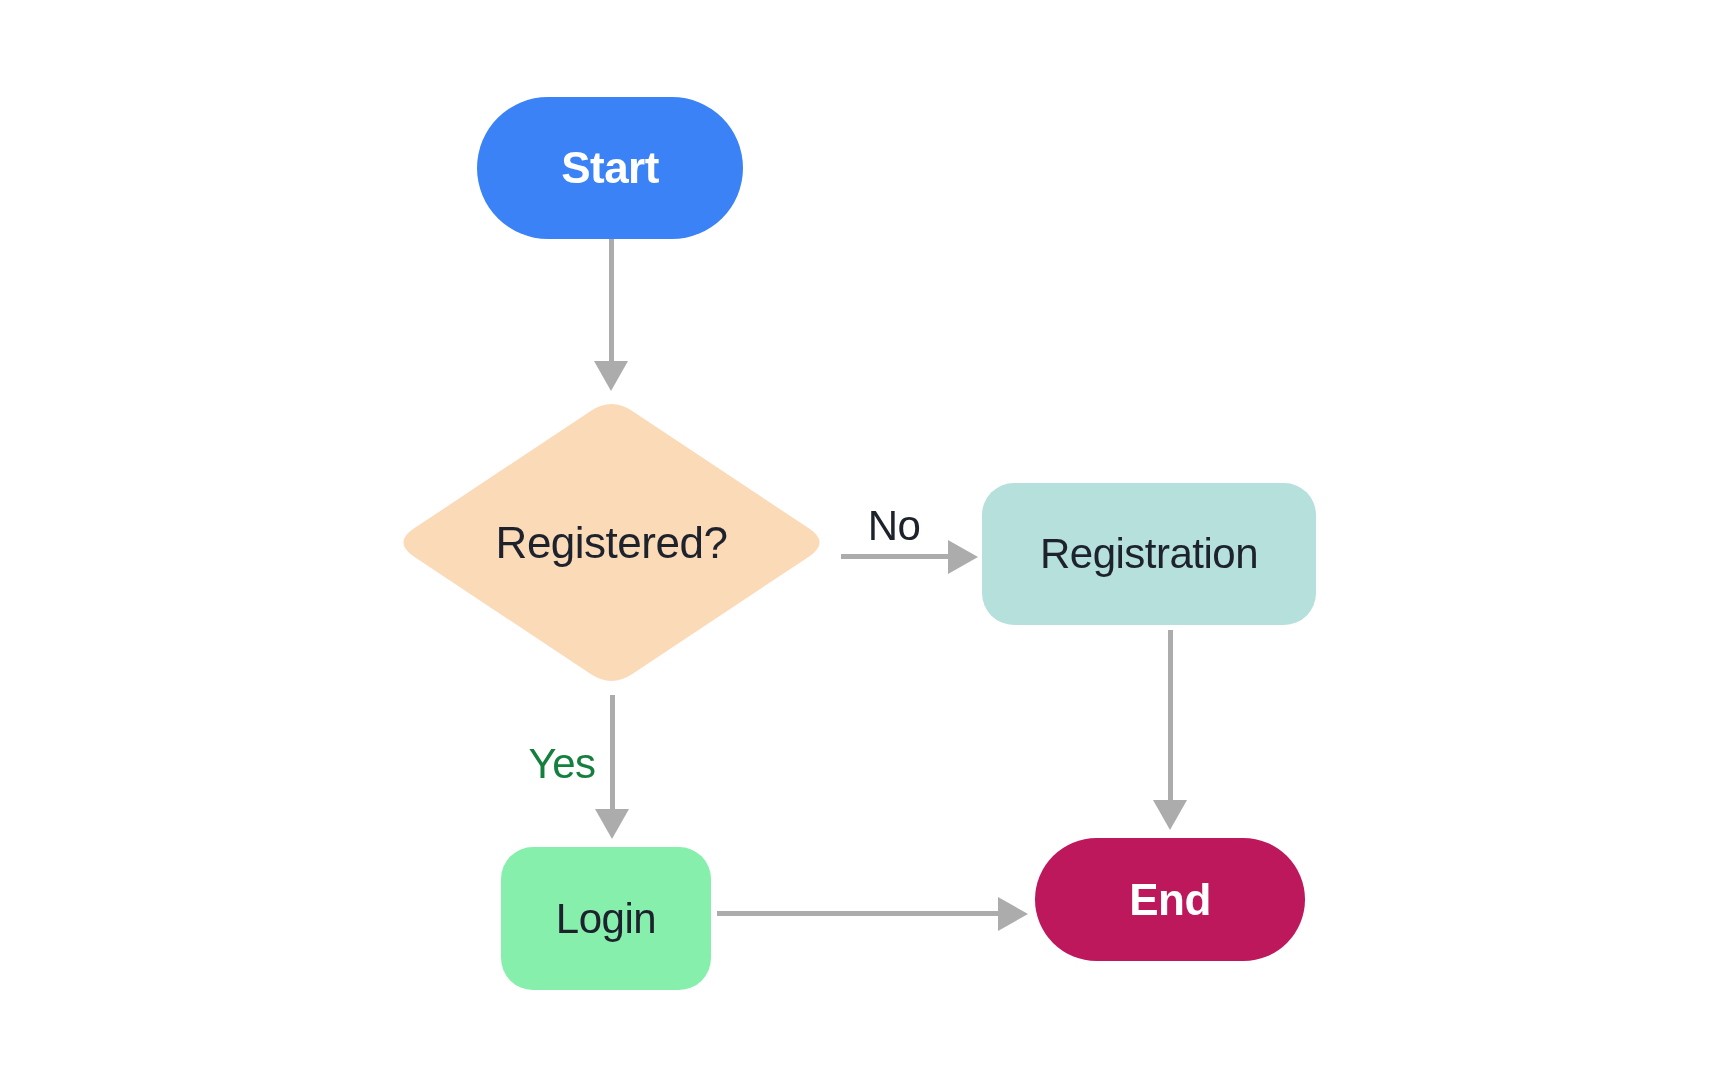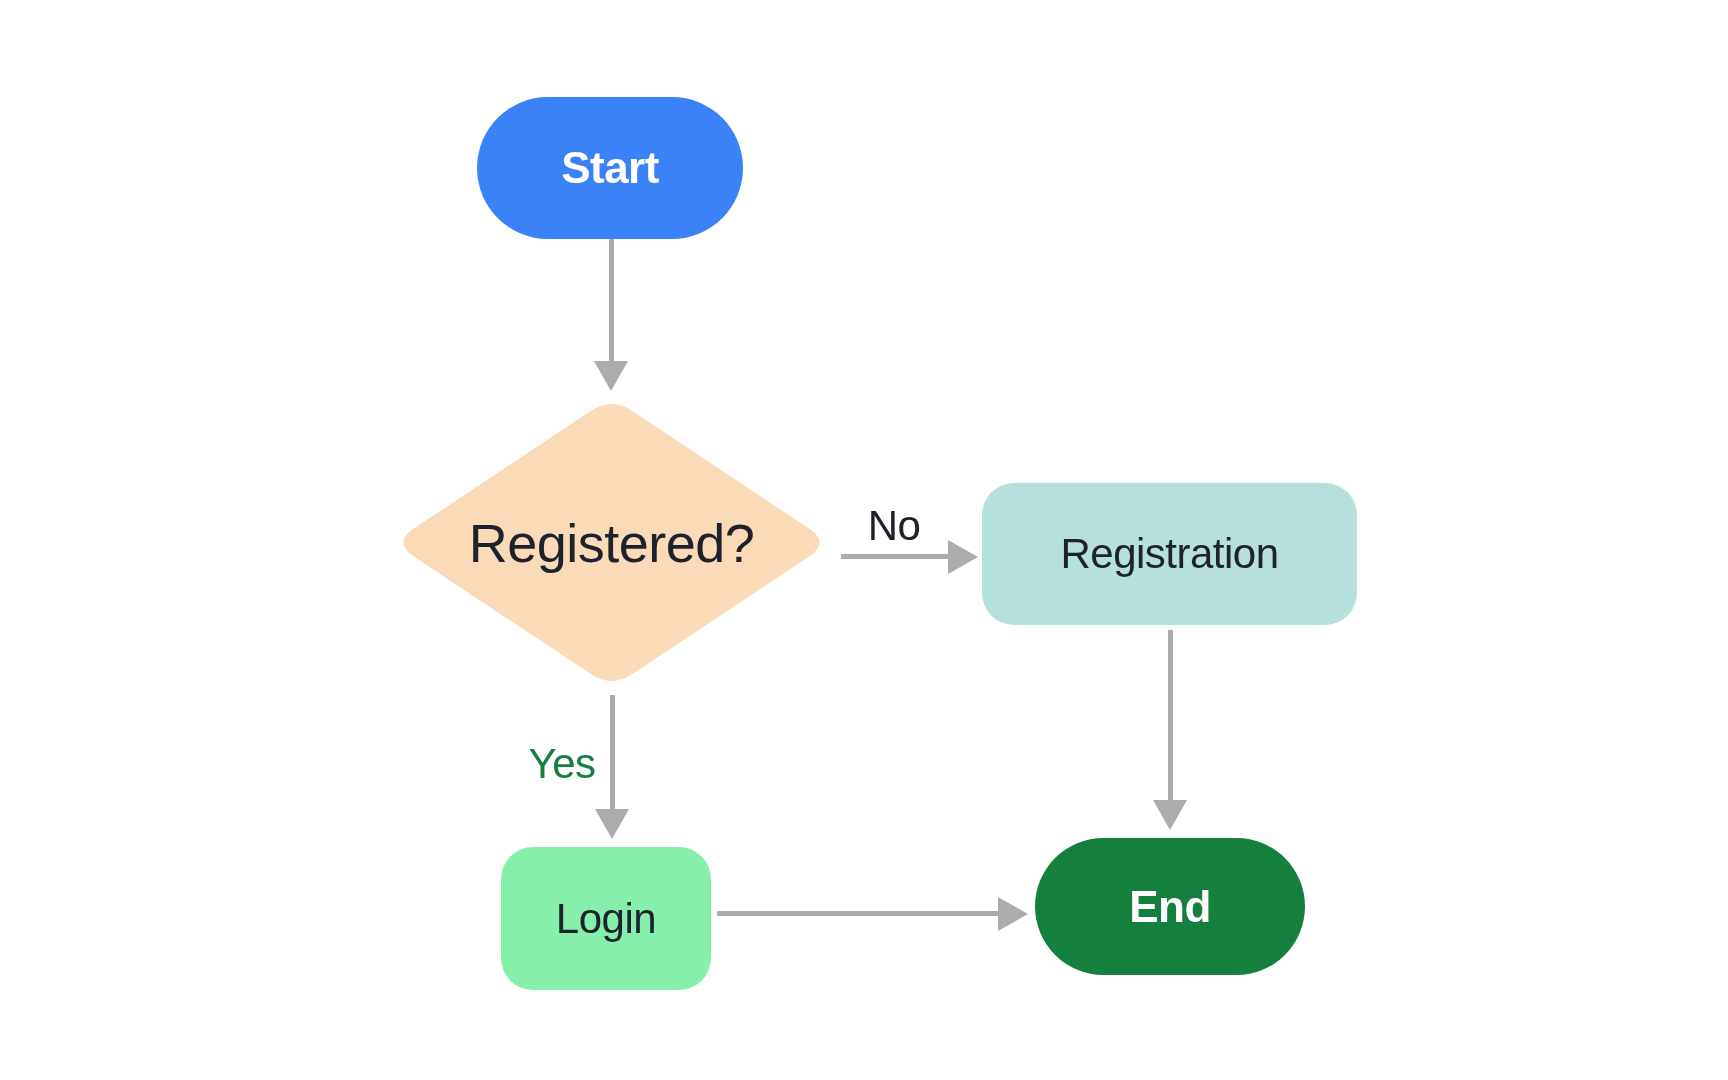--- a/index.html
+++ b/index.html
@@ -16,21 +16,21 @@
     background:#21242E;color:#FFFFFF;
   }
   .box{
     border-radius:32px;font-size:42px;background:#DDEAF9;color:#1D222C;
   }
   .diamond-wrap{position:absolute;}
   .diamond-wrap svg{position:absolute;left:0;top:0;display:block;}
   .diamond-label{
     position:absolute;left:0;top:0;right:0;bottom:0;
     display:flex;align-items:center;justify-content:center;
-    font-size:54px;color:#1D222C;letter-spacing:-0.5px;
+    font-size:44px;color:#1D222C;letter-spacing:-0.5px;
   }
   .edge-line{position:absolute;background:#ACACAC;}
   .head-down{
     position:absolute;width:0;height:0;
     border-left:17px solid transparent;border-right:17px solid transparent;
     border-top:30px solid #ACACAC;
   }
   .head-right{
     position:absolute;width:0;height:0;
     border-top:17px solid transparent;border-bottom:17px solid transparent;
@@ -67,25 +67,25 @@
     <span>Start</span>
   </div>
 
   <div class="diamond-wrap" style="left:393px;top:397px;width:437px;height:291px">
     <svg width="437" height="291" viewBox="0 0 437 291">
       <path d="M197.7 13.9 Q218.5 0 239.3 13.9 L416.2 131.6 Q437 145.5 416.2 159.4 L239.3 277.1 Q218.5 291 197.7 277.1 L20.8 159.4 Q0 145.5 20.8 131.6 Z" fill="#FBDAB8" style="fill: rgb(251, 218, 184);"></path>
     </svg>
     <div class="diamond-label" style="color: rgb(29, 34, 44);">Registered?</div>
   </div>
 
-  <div class="node box" style="left: 982px; top: 483px; width: 375px; height: 142px; background-color: rgb(181, 224, 220); color: rgb(29, 34, 44);">
+  <div class="node box" style="left: 982px; top: 483px; width: 334px; height: 142px; background-color: rgb(181, 224, 220); color: rgb(29, 34, 44);">
     <span>Registration</span>
   </div>
 
   <div class="node box" style="left: 501px; top: 847px; width: 210px; height: 143px; background-color: #86efac; color: rgb(29, 34, 44);">
     <span>Login</span>
   </div>
 
-  <div class="node pill" style="left: 1035px; top: 838px; width: 270px; height: 137px; background-color: #15803d; color: rgb(255, 255, 255);">
+  <div class="node pill" style="left: 1035px; top: 838px; width: 270px; height: 123px; background-color: #be185d; color: rgb(255, 255, 255);">
     <span>End</span>
   </div>
 
 </div>
 
 </body></html>

